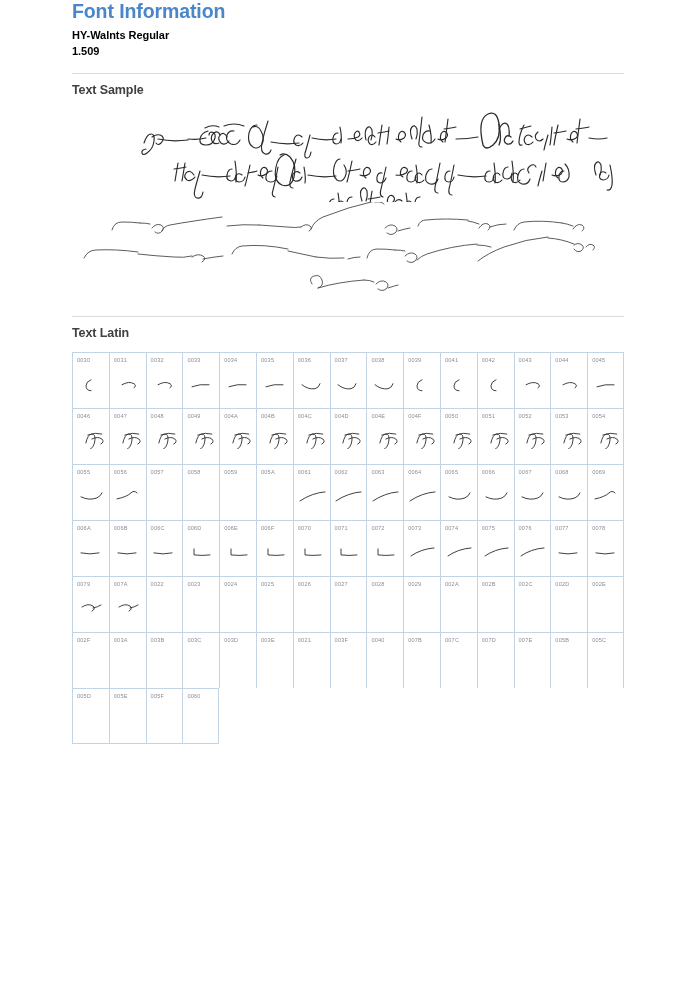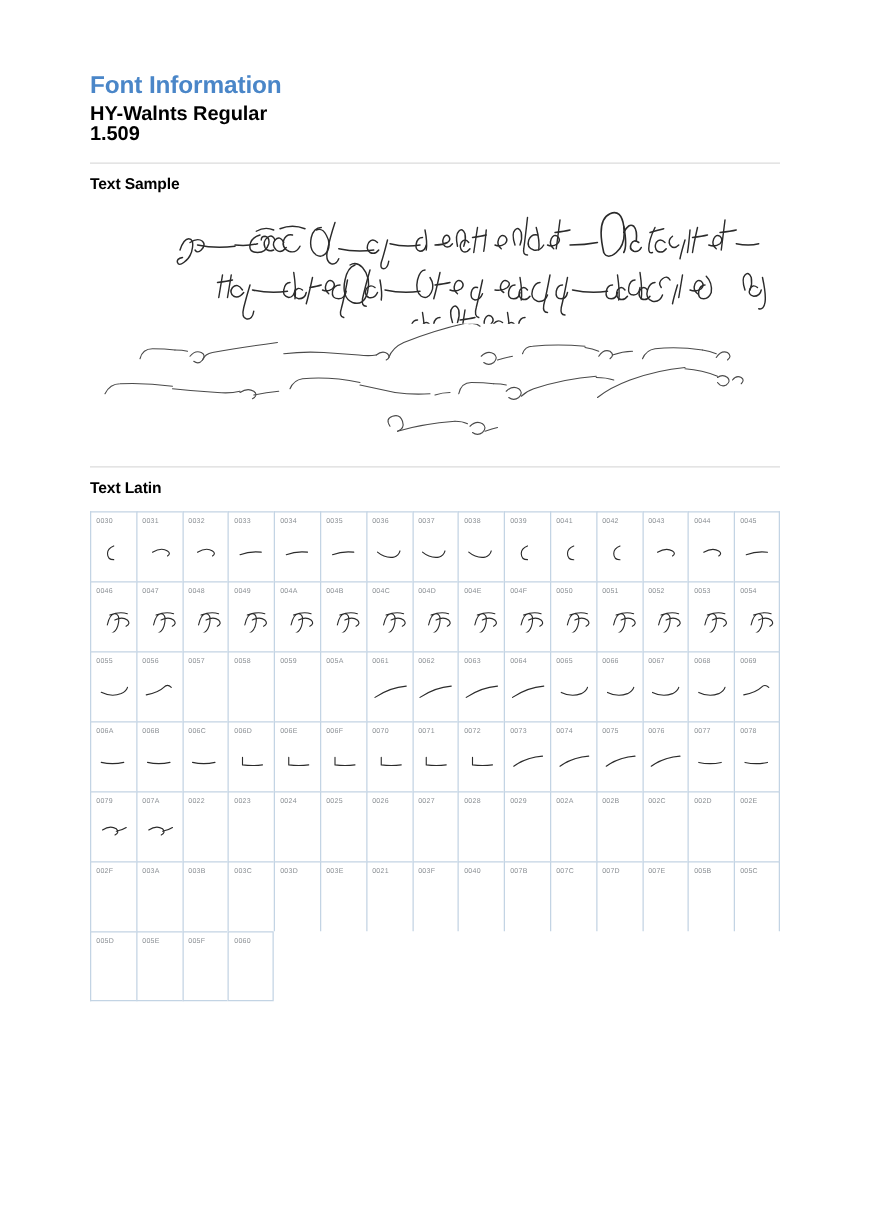--- a/index.html
+++ b/index.html
@@ -25,54 +25,54 @@
   }
 
   .content {
     position: absolute;
     left: 72px;
     top: 0;
     width: 552px;
   }
 
   
-  .info-block { padding-top: 57px; }
+  .info-block { }
 
   .doc-title {
     font-size: 19.5px;
     font-weight: bold;
     color: #4a86c8;
     letter-spacing: -0.1px;
     line-height: 1.15;
     margin: 0 0 5px 0;
   }
 
   .info-line {
-    font-size: 16px;
+    font-size: 11px;
     font-weight: bold;
     color: #000000;
     line-height: 16px;
     letter-spacing: -0.05px;
     white-space: nowrap;
   }
 
   
   .section { margin-top: 14px; }
 
   .rule {
     height: 1px;
     background: #dcdcdc;
     width: 552px;
     margin: 0;
   }
 
   .section-title {
     font-size: 12.5px;
     font-weight: bold;
-    color: #000000;
+    color: #404040;
     margin: 9px 0 0 0;
     letter-spacing: -0.1px;
   }
 
   
   .sample-area {
     position: relative;
     width: 552px;
   }
   .sample-svg { display: block; }

